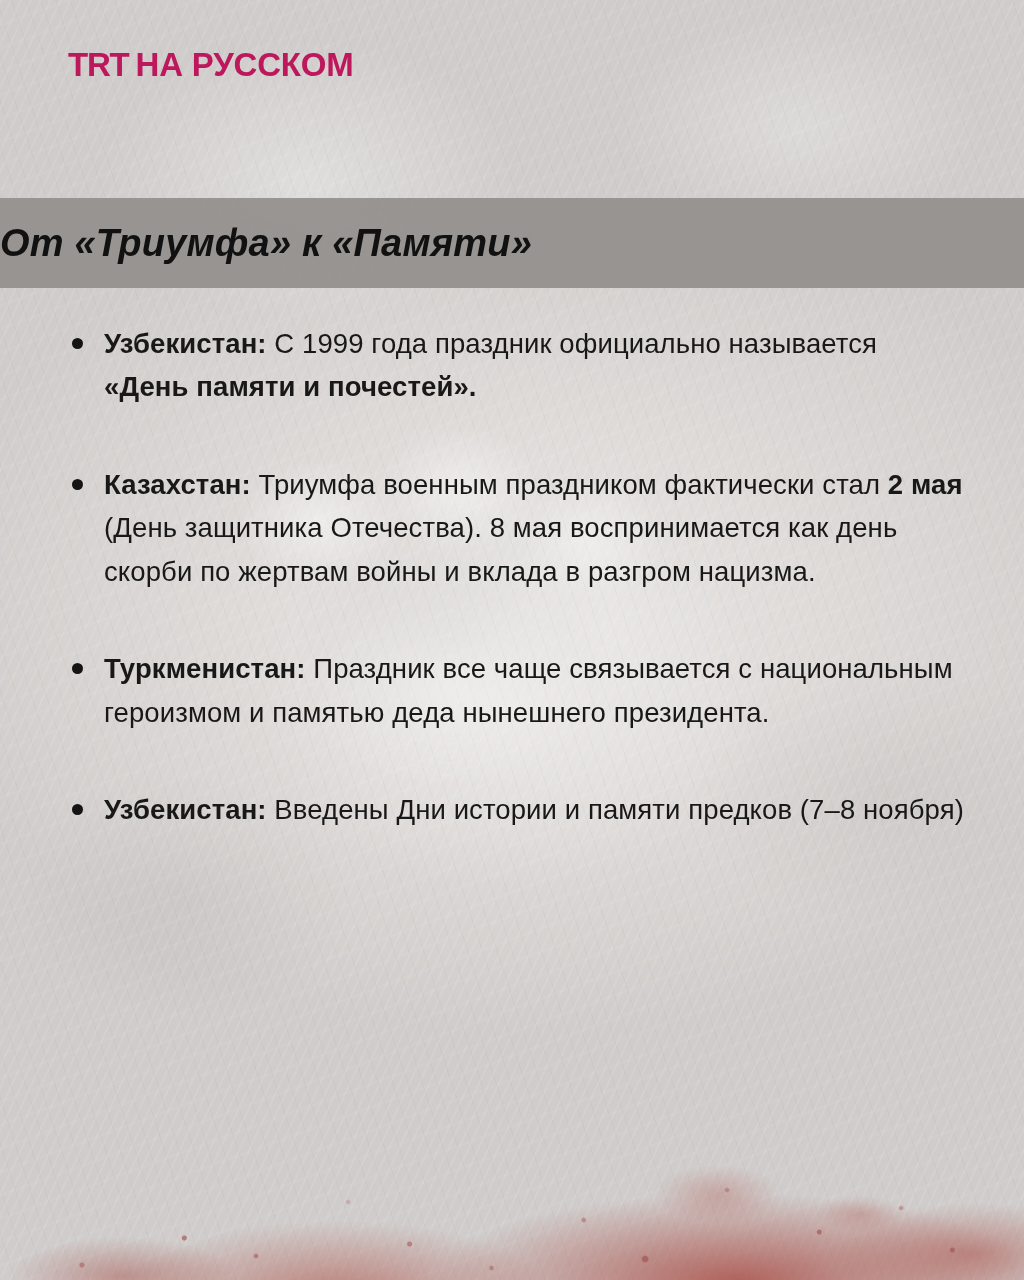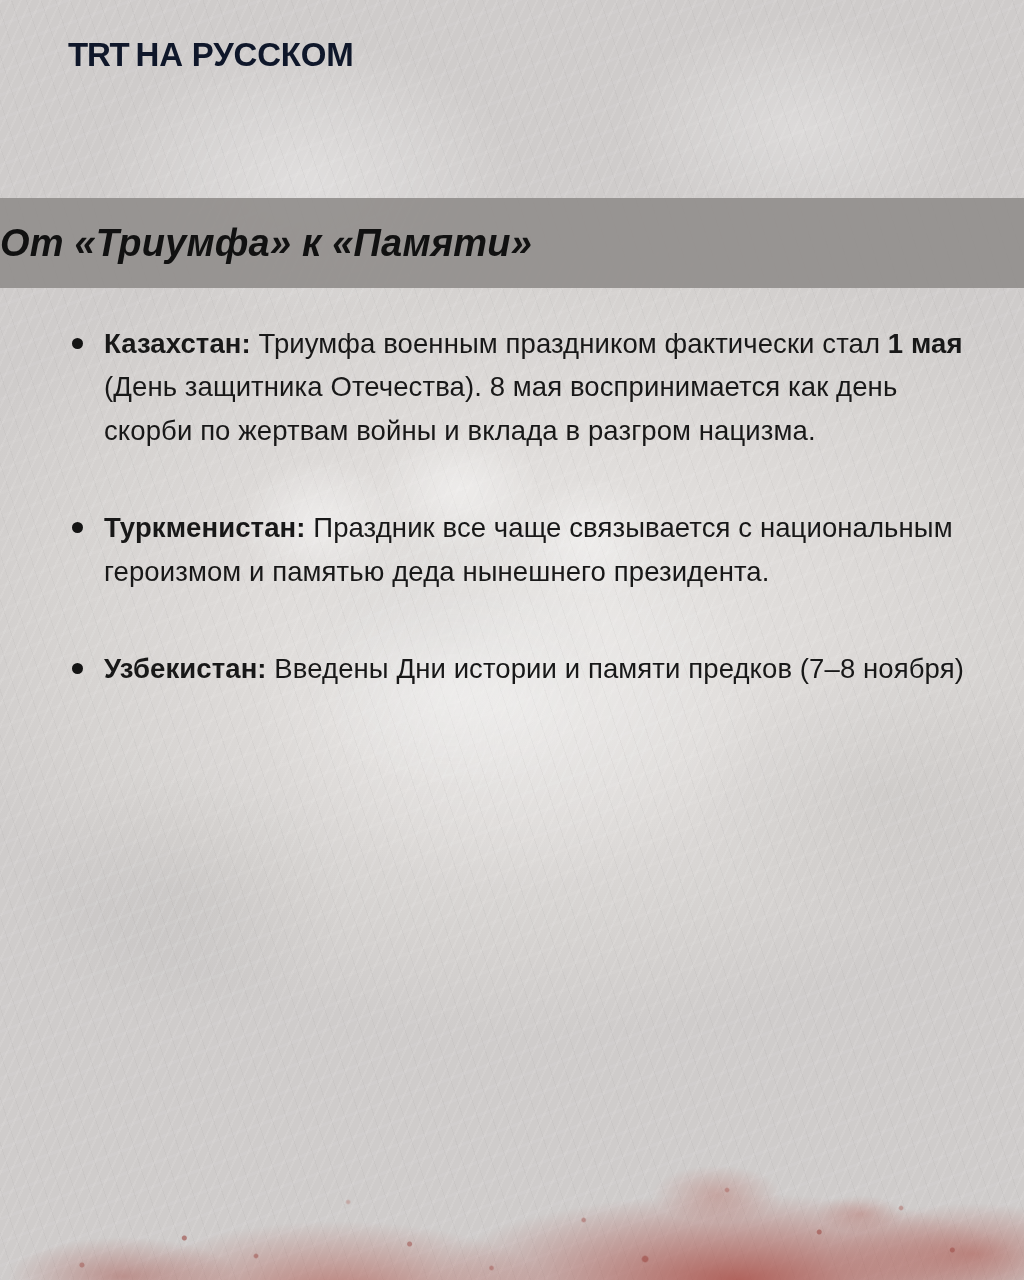--- a/index.html
+++ b/index.html
@@ -95,25 +95,25 @@
   .content {
     position: relative;
     z-index: 2;
     width: 100%;
     height: 100%;
   }
 
   .logo {
     position: absolute;
     left: 68px;
-    top: 36px;
+    top: 46px;
     font-size: 33px;
     font-weight: 700;
     letter-spacing: -0.6px;
-    color: #0f172a;
+    color: #be185d;
     white-space: nowrap;
   }
   .logo .logo-mark { letter-spacing: -1.2px; }
   .logo .logo-word { margin-left: 7px; letter-spacing: -0.2px; }
 
   .title-band {
     position: absolute;
     left: 0;
     right: 0;
     top: 198px;
@@ -174,24 +174,28 @@
   <div class="logo">
     <span class="logo-mark">TRT</span><span class="logo-word">НА РУССКОМ</span>
   </div>
 
   <div class="title-band">
     <div class="title-text">От «Триумфа» к «Памяти»</div>
   </div>
 
   <div class="bullets">
 
-
     <div class="bullet">
       <span class="dot"></span>
-      <b>Казахстан:</b><span> Триумфа военным праздником фактически стал </span><b>1 мая</b><span> (День защитника Отечества). 8 мая воспринимается как день скорби по жертвам войны и вклада в разгром нацизма.</span>
+      <b>Узбекистан:</b><span> С 1999 года праздник официально называется </span><b>«День памяти и почестей».</b><span></span>
+    </div>
+
+    <div class="bullet">
+      <span class="dot"></span>
+      <b>Казахстан:</b><span> Триумфа военным праздником фактически стал </span><b>2 мая</b><span> (День защитника Отечества). 8 мая воспринимается как день скорби по жертвам войны и вклада в разгром нацизма.</span>
     </div>
 
     <div class="bullet">
       <span class="dot"></span>
       <b>Туркменистан:</b><span> Праздник все чаще связывается с национальным героизмом и памятью деда нынешнего президента.</span><b></b><span></span>
     </div>
 
     <div class="bullet mb-0">
       <span class="dot"></span>
       <b>Узбекистан:</b><span> Введены Дни истории и памяти предков (7–8 ноября)</span><b></b><span></span>

